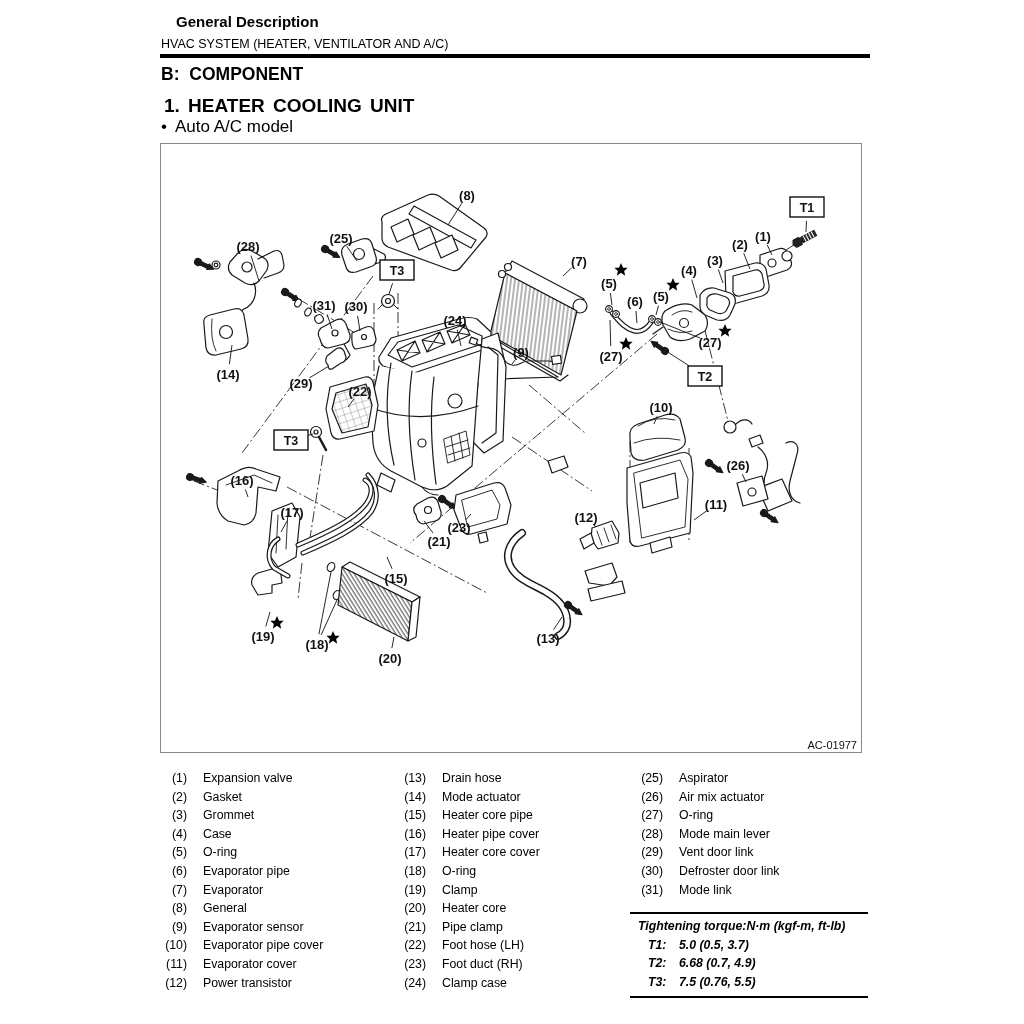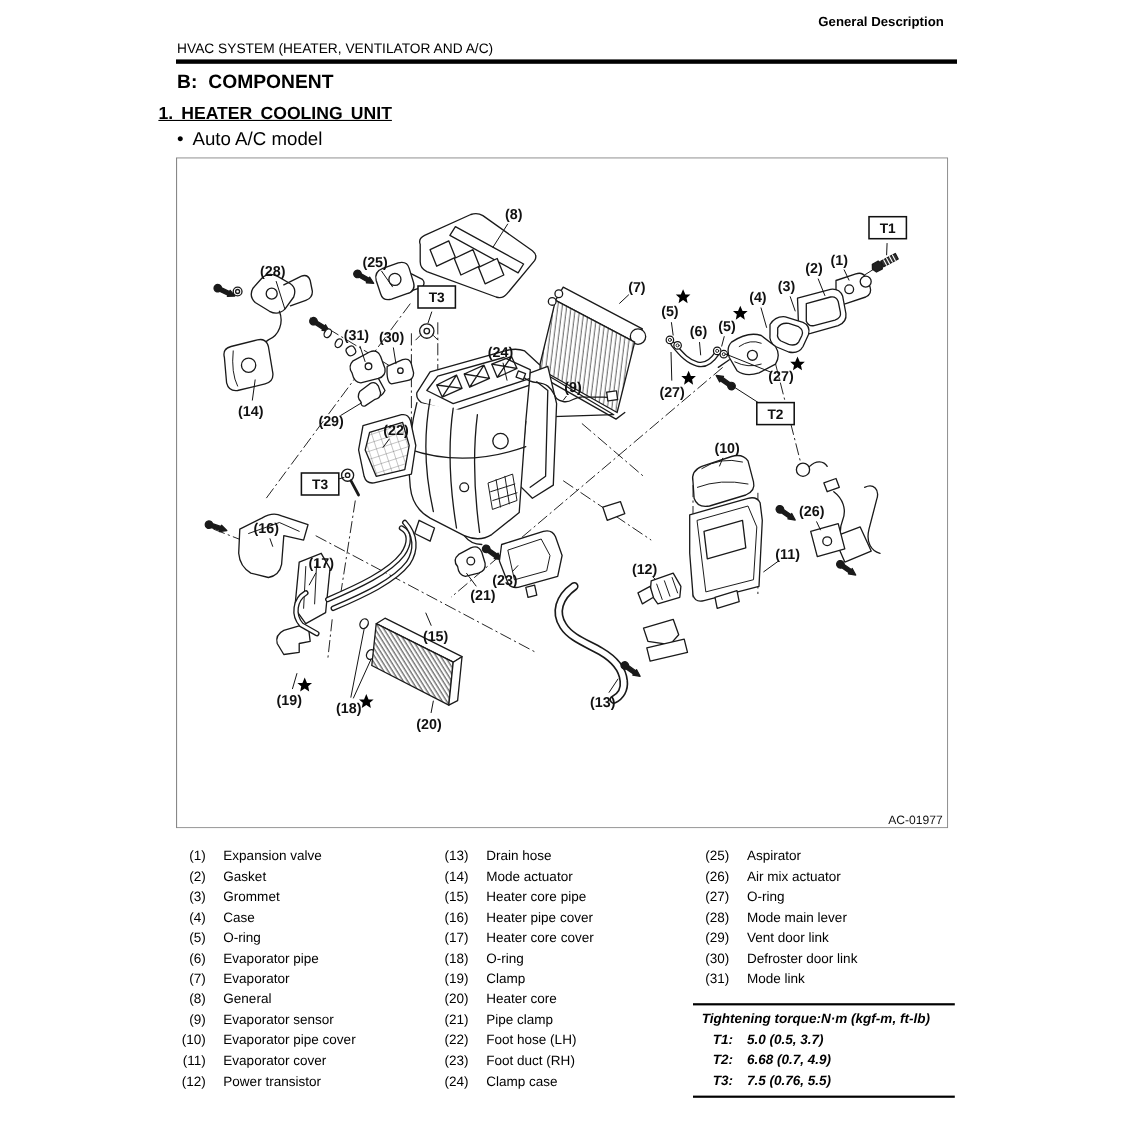--- a/index.html
+++ b/index.html
@@ -1,22 +1,22 @@
 <!DOCTYPE html>
 <html><head>
 <meta charset="utf-8">
 <style>
   html,body{margin:0;padding:0;background:#fff;}
   body{width:1024px;height:1024px;position:relative;font-family:"Liberation Sans",sans-serif;color:#000;overflow:hidden;}
   .abs{position:absolute;}
-  #page-title{left:148px;top:13px;width:710px;text-align:right;font-size:12px;font-weight:bold;}
+  #page-title{left:176px;top:13px;width:710px;text-align:left;font-size:15px;font-weight:bold;}
   #page-subtitle{left:161px;top:37px;font-size:12.5px;}
   #header-rule{left:160px;top:54px;width:710px;height:3.5px;background:#000;}
   #section-title{left:161px;top:64px;font-size:17.5px;font-weight:bold;word-spacing:5px;}
-  #subsection-title{left:144px;top:95px;font-size:16px;font-weight:bold;word-spacing:3px;text-decoration:underline;}
+  #subsection-title{left:164px;top:95px;font-size:19px;font-weight:bold;word-spacing:3px;}
   #model-bullet{left:161px;top:117px;font-size:17px;}
   #model-bullet .b{margin-right:8px;}
   #figure-box{left:160px;top:143px;width:702px;height:610px;}
   
   .pcol{font-size:12.3px;line-height:18.6px;}
   #pcol0{left:160px;top:769px;}
   #pcol1{left:399px;top:769px;}
   #pcol2{left:636px;top:769px;}
   .prow{white-space:nowrap;}
   .pnum{display:inline-block;width:27px;text-align:right;}

